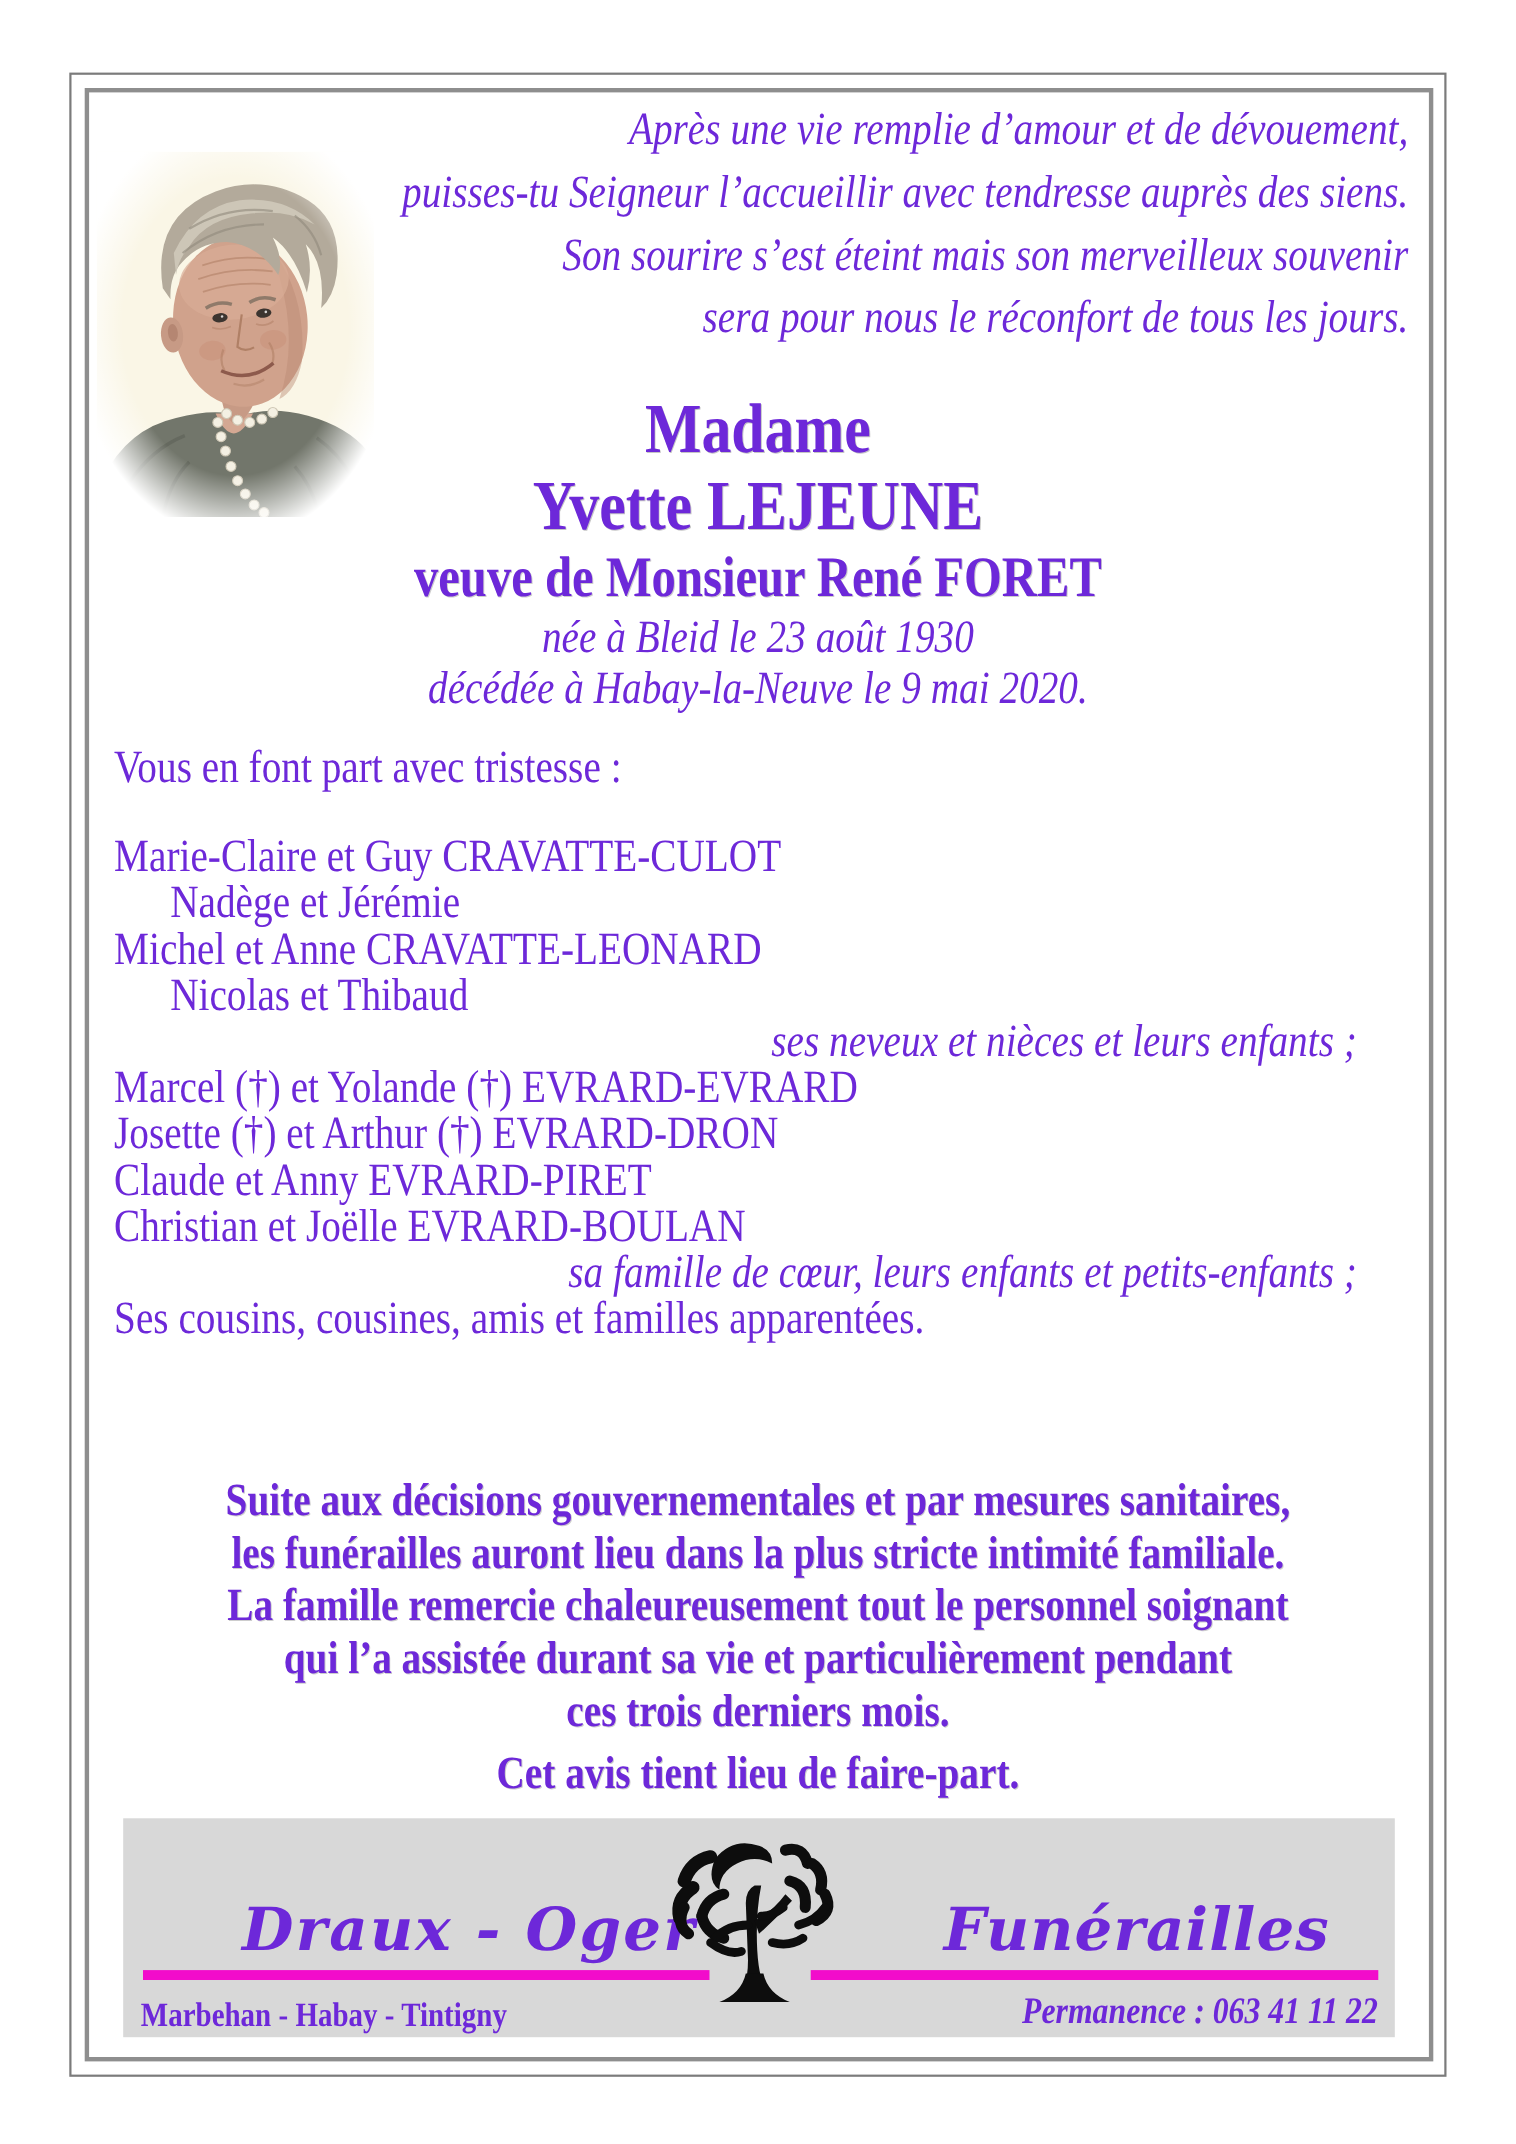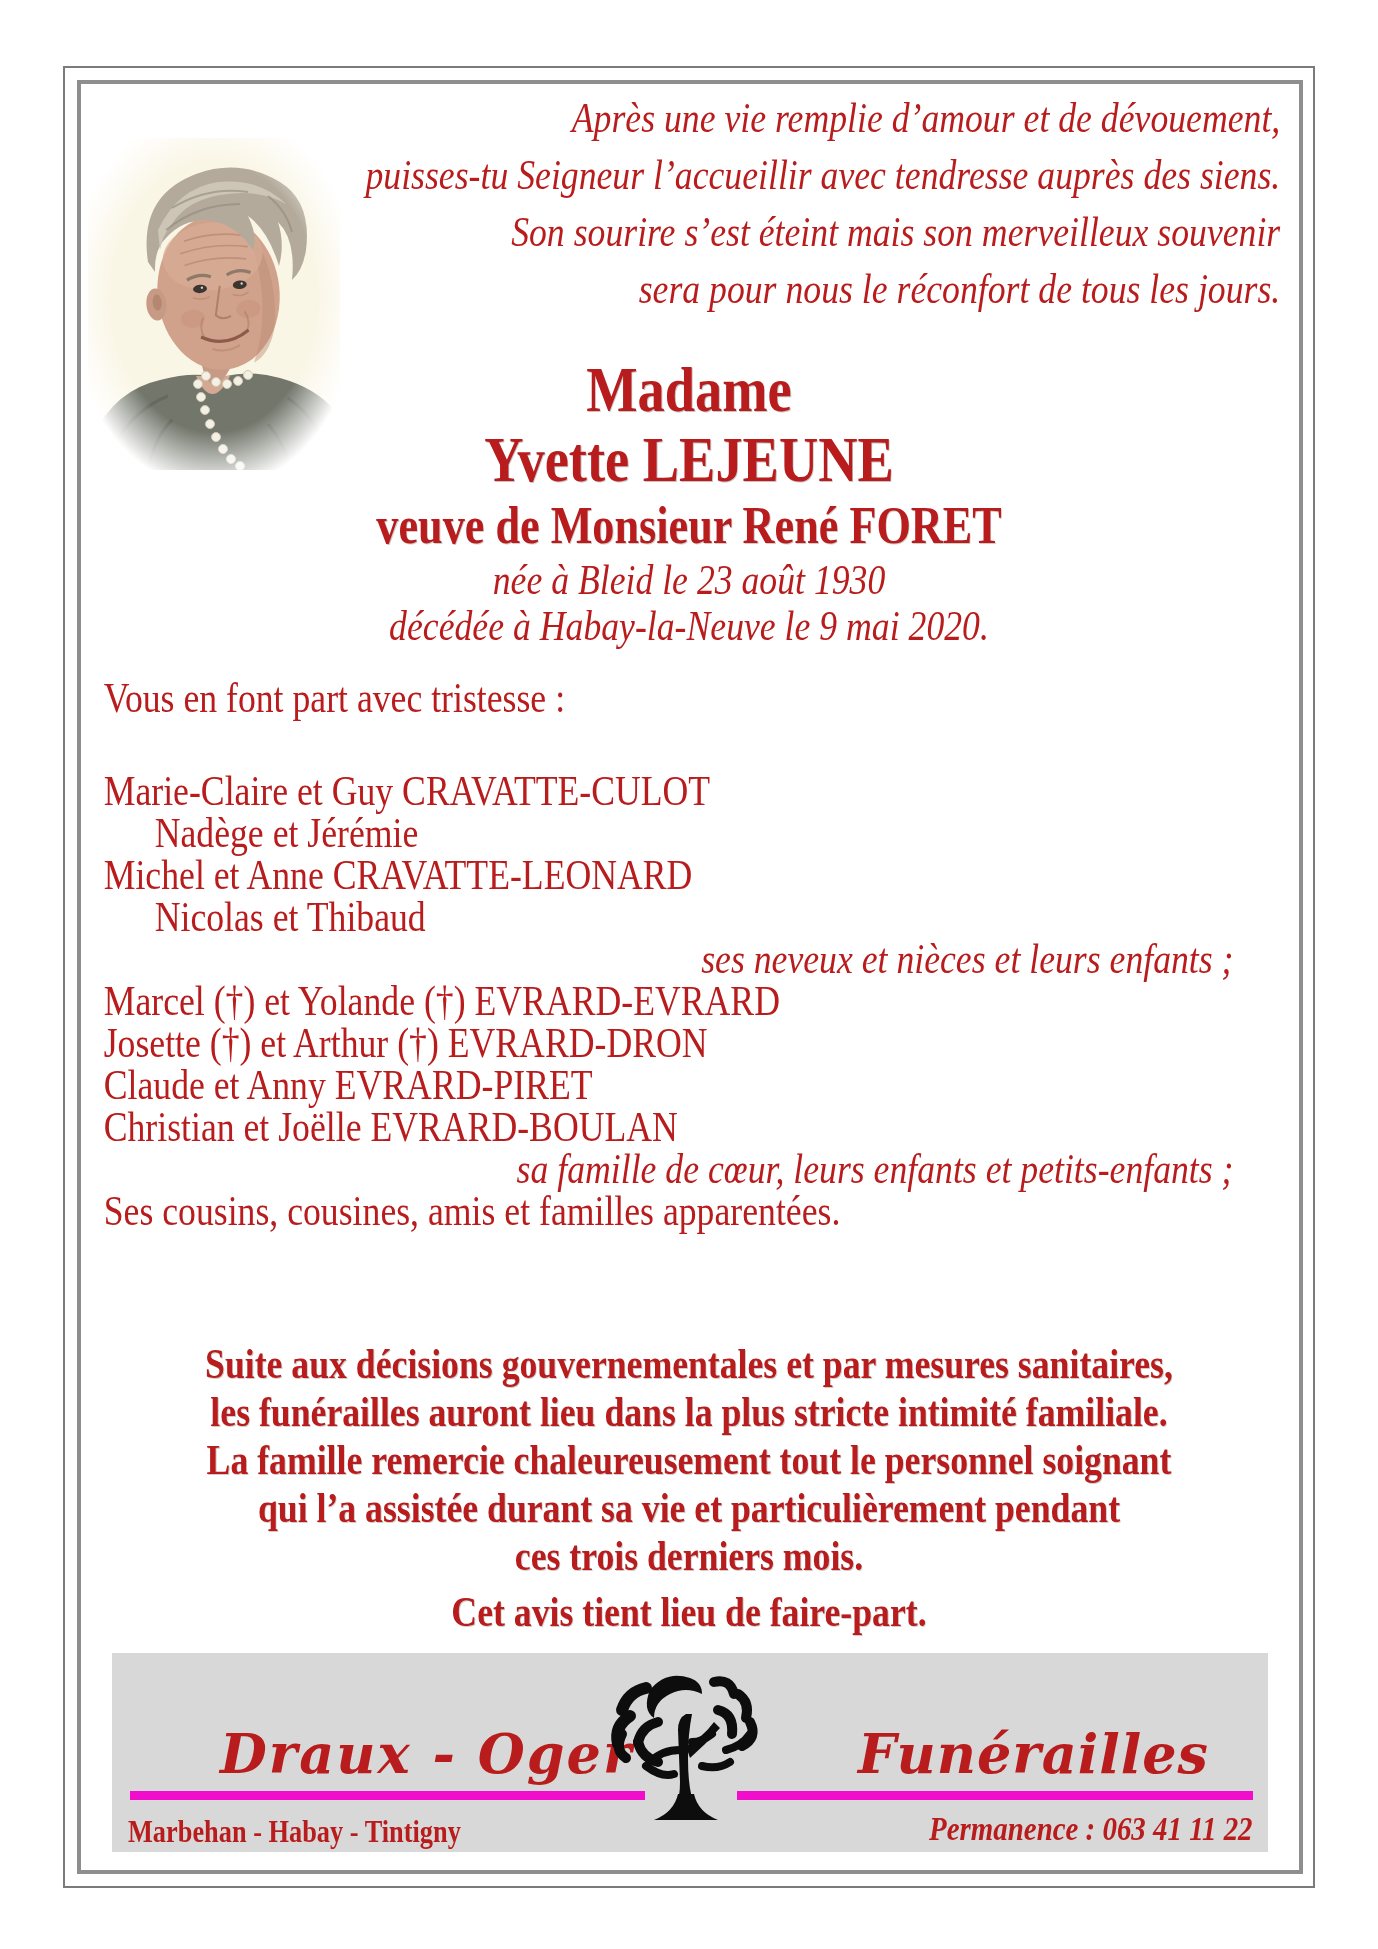--- a/index.html
+++ b/index.html
@@ -1,18 +1,18 @@
 <!DOCTYPE html>
 <html><head>
 <meta charset="utf-8">
 <style>
   html,body{margin:0;padding:0;background:#ffffff;}
   .sheet{
     position:relative;width:1378px;height:1949px;background:#ffffff;
-    font-family:"Liberation Serif","DejaVu Serif",serif;color:#b91c1c;
+    font-family:"Liberation Serif","DejaVu Serif",serif;color:#6d28d9;
     overflow:hidden;
   }
   .frame-outer{
     position:absolute;left:63px;top:66px;width:1248px;height:1818px;
     border:2px solid #7b7b7b;
   }
   .frame-inner{
     position:absolute;left:77px;top:80px;width:1218px;height:1786px;
     border:4px solid #8e8e8e;
   }
@@ -35,21 +35,21 @@
   .t-madame{font-size:64px;font-weight:bold;line-height:70px;text-shadow:1px 1px 0 rgba(90,90,90,.35);}
   .t-name{font-size:64px;font-weight:bold;line-height:70px;text-shadow:1px 1px 0 rgba(90,90,90,.35);}
   .t-widow{font-size:52px;font-weight:bold;line-height:62px;text-shadow:1px 1px 0 rgba(90,90,90,.3);}
   .t-birth,.t-death{font-size:42px;font-style:italic;line-height:46px;}
 
   .intro{
     position:absolute;left:0;right:0;top:676px;
     padding-left:122px;font-size:42px;line-height:44px;
   }
   .family{
-    position:absolute;left:0;right:0;top:758px;font-size:42px;margin-top:12px;
+    position:absolute;left:0;right:0;top:758px;font-size:42px;
   }
   .fam-row{line-height:42px;height:42px;padding-left:122px;}
   .fam-indent{padding-left:182px;}
   .fam-relation{
     padding-left:0;padding-right:170px;text-align:right;font-style:italic;
   }
   .fam-split{position:relative;padding:0;}
   .fam-split .left{
     position:absolute;left:104px;top:0;transform:scaleX(.85);transform-origin:0 0;white-space:nowrap;
   }

